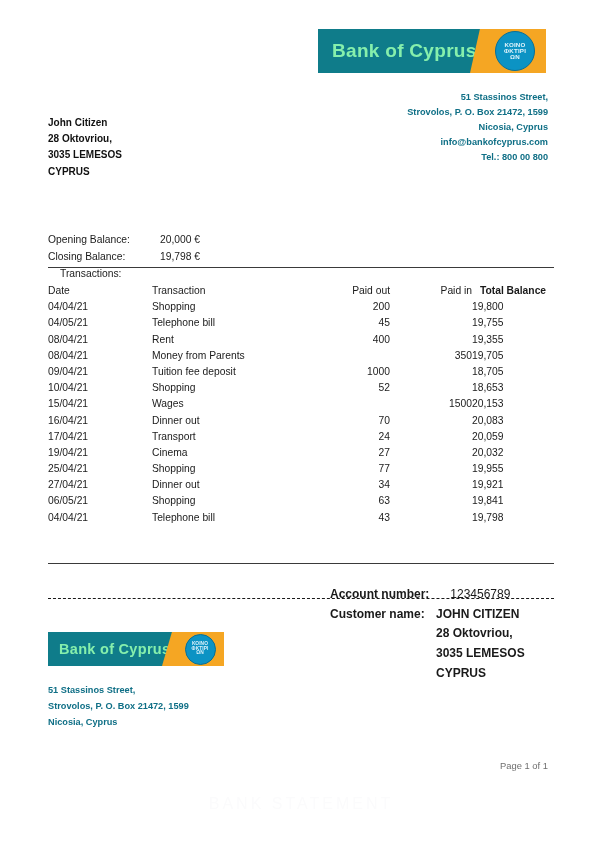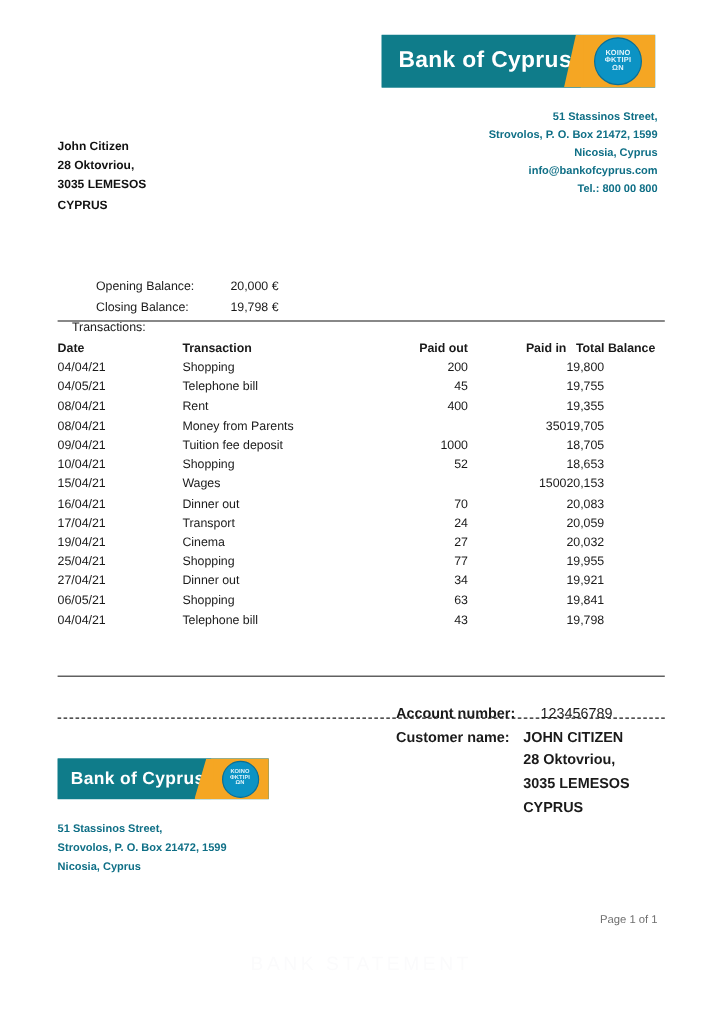--- a/index.html
+++ b/index.html
@@ -37,21 +37,21 @@
     height: 34px;
   }
   .logo-teal {
     flex: 1 1 auto;
     background: #0f7c8a;
     display: flex;
     align-items: center;
     position: relative;
   }
   .logo-wordmark {
-    color: #ffffff;
+    color: #86efac;
     font-weight: bold;
     letter-spacing: .3px;
     white-space: nowrap;
     padding-left: 14px;
   }
   .logo-header .logo-wordmark { font-size: 19px; }
   .logo-footer .logo-wordmark { font-size: 14.5px; padding-left: 11px; }
   .logo-orange {
     background: #f5a623;
     position: relative;
@@ -115,21 +115,20 @@
     color: #111111;
   }
 
   
   .balances {
     position: absolute;
     left: 48px;
     top: 231px;
     width: 506px;
     font-size: 10.3px;
-    margin-left: 32px;
   }
   .balance-row {
     display: flex;
     line-height: 1.68;
   }
   .balance-label { width: 112px; }
   .balance-value { }
   .rule-solid {
     position: absolute;
     left: 48px;
@@ -159,21 +158,21 @@
     height: 16.2px;
     font-weight: normal;
     vertical-align: top;
     white-space: nowrap;
   }
   .col-date    { width: 104px; text-align: left; }
   .col-txn     { width: 148px; text-align: left; }
   .col-out     { width: 90px;  text-align: right; }
   .col-in      { width: 82px;  text-align: right; margin-top: 40px; }
   .col-bal     { width: 82px;  font-weight: bold; }
-  .txn-table thead th { font-weight: bold; }
+  .txn-table thead th { font-weight: normal; }
   .txn-table thead th.col-bal { font-weight: bold; }
 
   
   .rule-dashed {
     position: absolute;
     left: 48px;
     top: 598px;
     width: 506px;
     border-top: 1px dashed #1a1a1a;
   }

